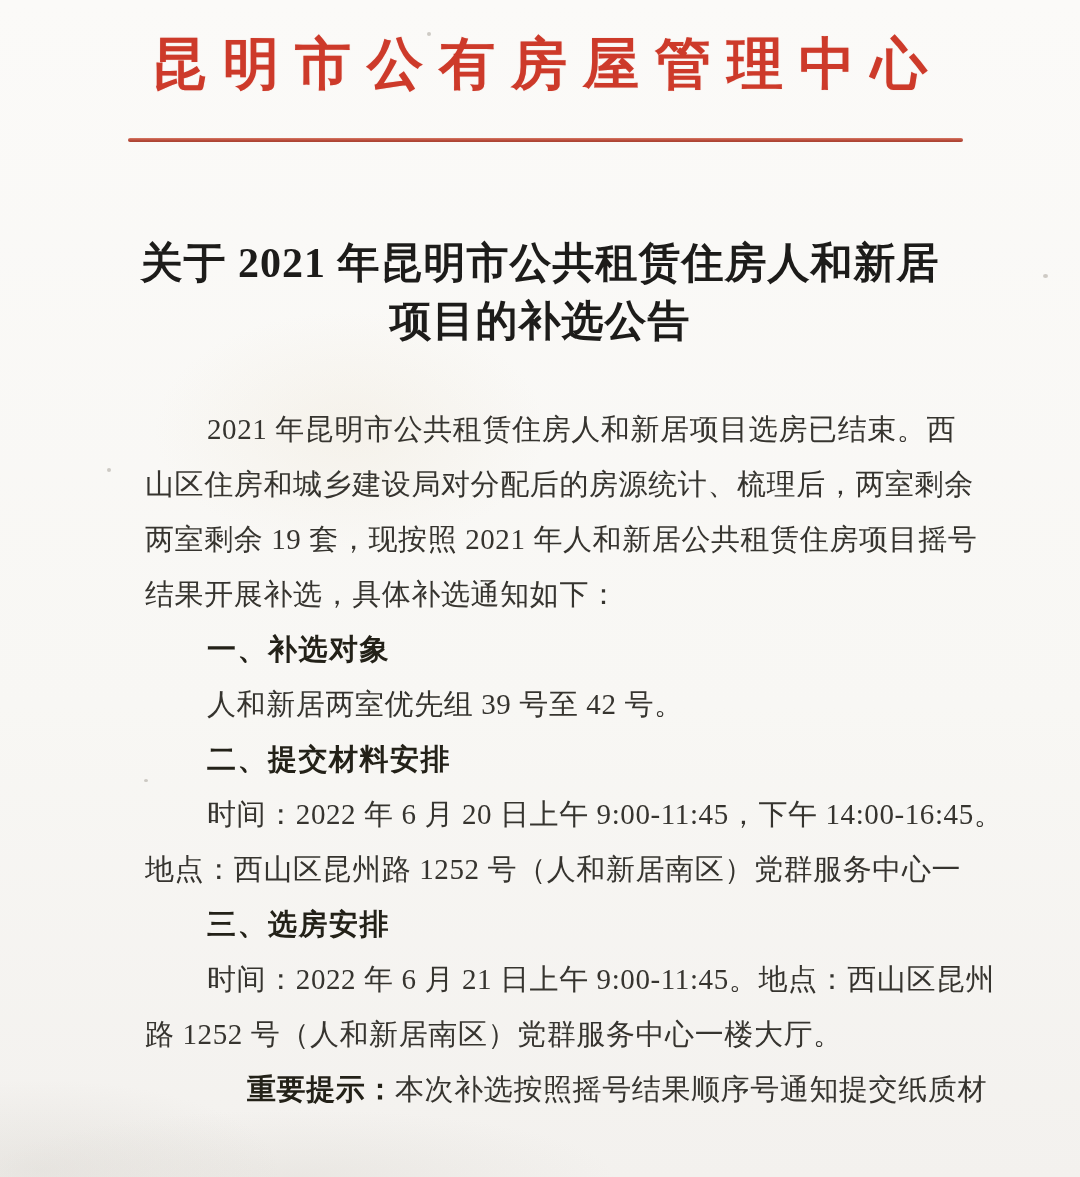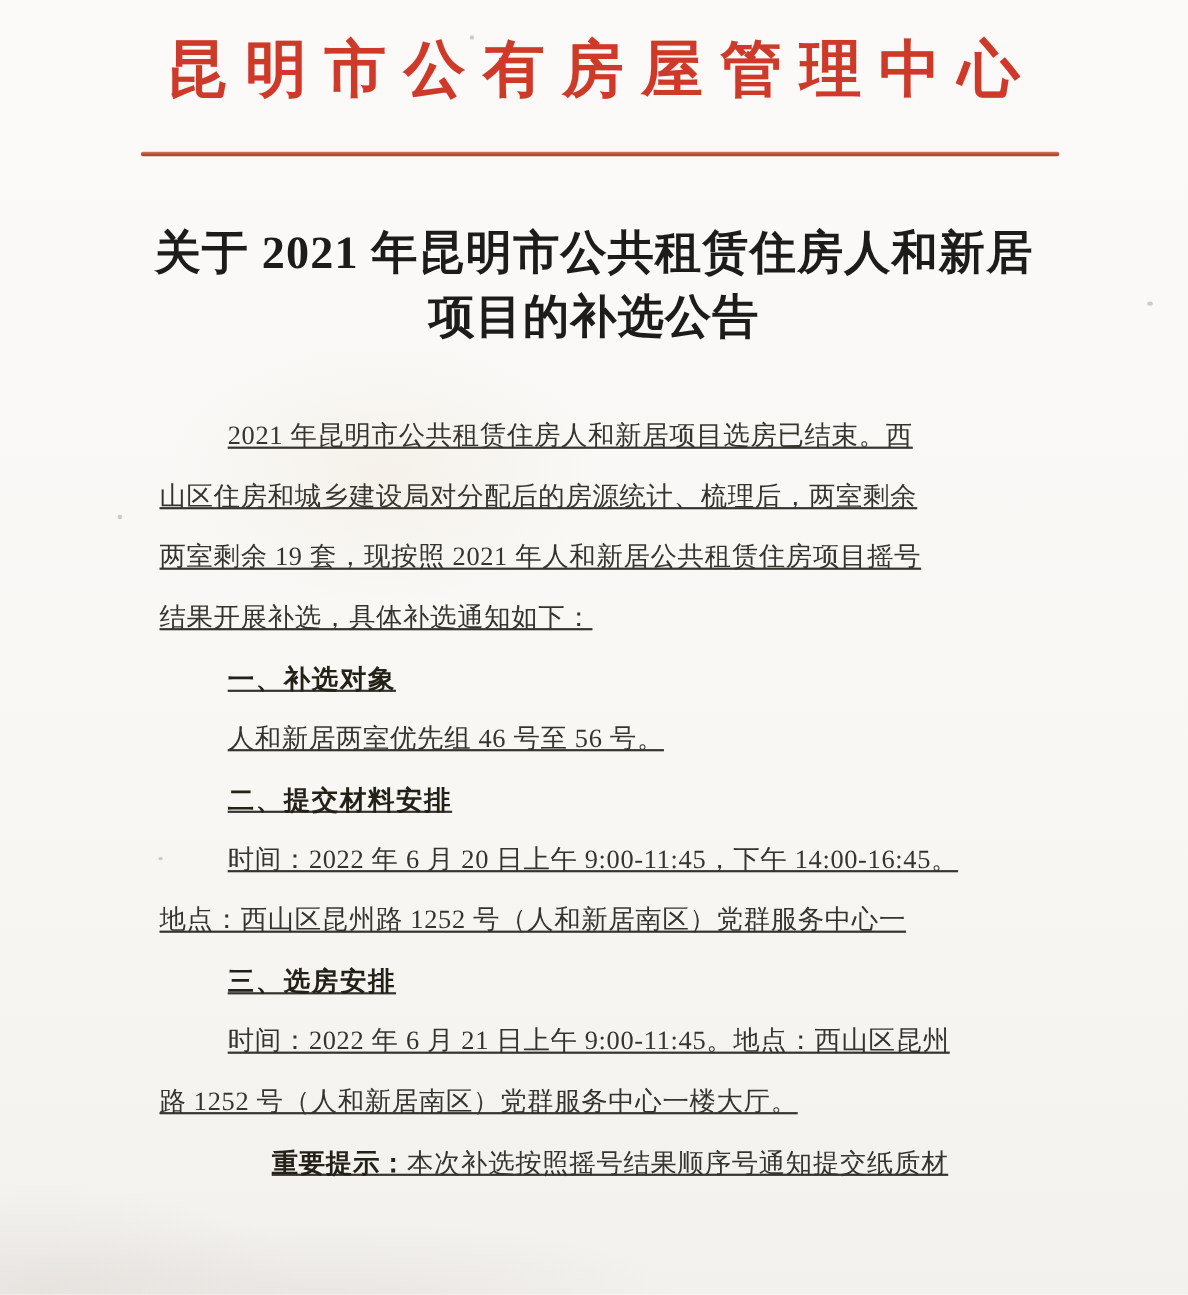--- a/index.html
+++ b/index.html
@@ -42,38 +42,37 @@
 
   .red-rule {
     margin: 32px 117px 0 128px;
     height: 4px;
     background: linear-gradient(180deg, #d87a66 0%, #b84a38 55%, #a84333 100%);
     border-radius: 2px;
   }
 
   
   .doc-title {
-    margin-top: 60px;
+    margin-top: 92px;
     text-align: center;
     font-weight: bold;
     color: #1d1c1a;
     font-size: 42px;
     line-height: 58px;
     letter-spacing: 1px;
   }
 
   
   .content {
     margin: 52px 100px 0 145px;
-    font-size: 24px;
+    font-size: 29px;
     line-height: 55px;
     color: #36342f;
     letter-spacing: 0.6px;
     white-space: nowrap;
-    text-decoration: underline;
   }
   .line { height: 55px; }
   .indent { text-indent: 62px; }
   .heading {
     font-family: "Liberation Sans", "DejaVu Sans", sans-serif;
     font-weight: bold;
     color: #232118;
     letter-spacing: 1.5px;
   }
   .bold-prefix {
@@ -110,21 +109,21 @@
   </div>
 
   <div class="content">
 
     <div class="line indent">2021 年昆明市公共租赁住房人和新居项目选房已结束。西</div>
     <div class="line">山区住房和城乡建设局对分配后的房源统计、梳理后，两室剩余</div>
     <div class="line">两室剩余 19 套，现按照 2021 年人和新居公共租赁住房项目摇号</div>
     <div class="line">结果开展补选，具体补选通知如下：</div>
 
     <div class="line indent heading">一、补选对象</div>
-    <div class="line indent">人和新居两室优先组 46 号至 56 号。</div>
+    <div class="line indent">人和新居两室优先组 39 号至 42 号。</div>
 
     <div class="line indent heading">二、提交材料安排</div>
     <div class="line indent">时间：2022 年 6 月 20 日上午 9:00-11:45，下午 14:00-16:45。</div>
     <div class="line">地点：西山区昆州路 1252 号（人和新居南区）党群服务中心一</div>
 
     <div class="line indent heading">三、选房安排</div>
     <div class="line indent">时间：2022 年 6 月 21 日上午 9:00-11:45。地点：西山区昆州</div>
     <div class="line">路 1252 号（人和新居南区）党群服务中心一楼大厅。</div>
 
     <div class="line indent">

